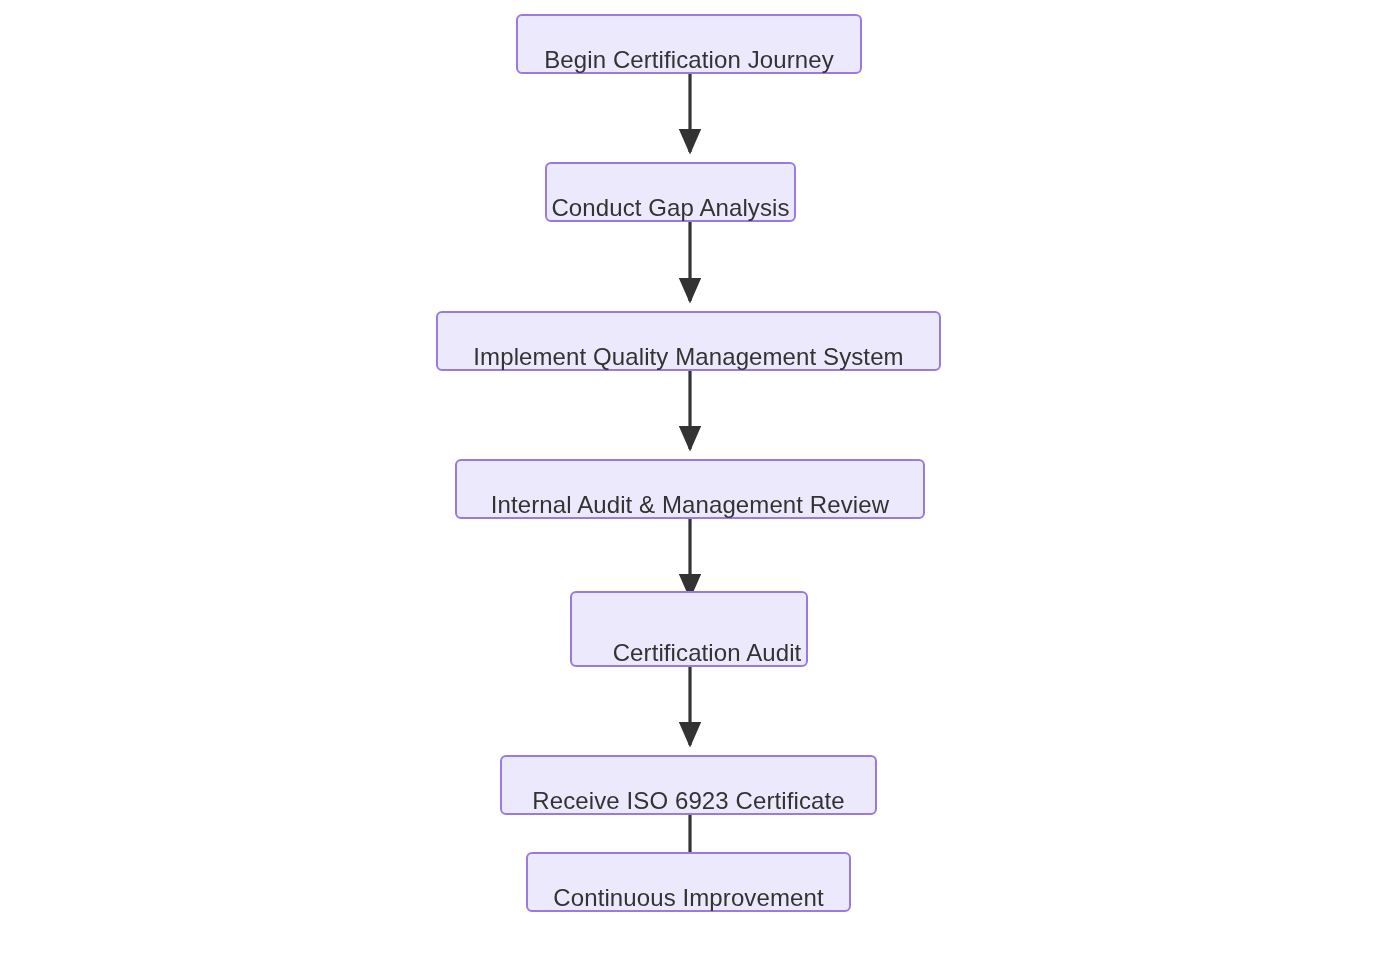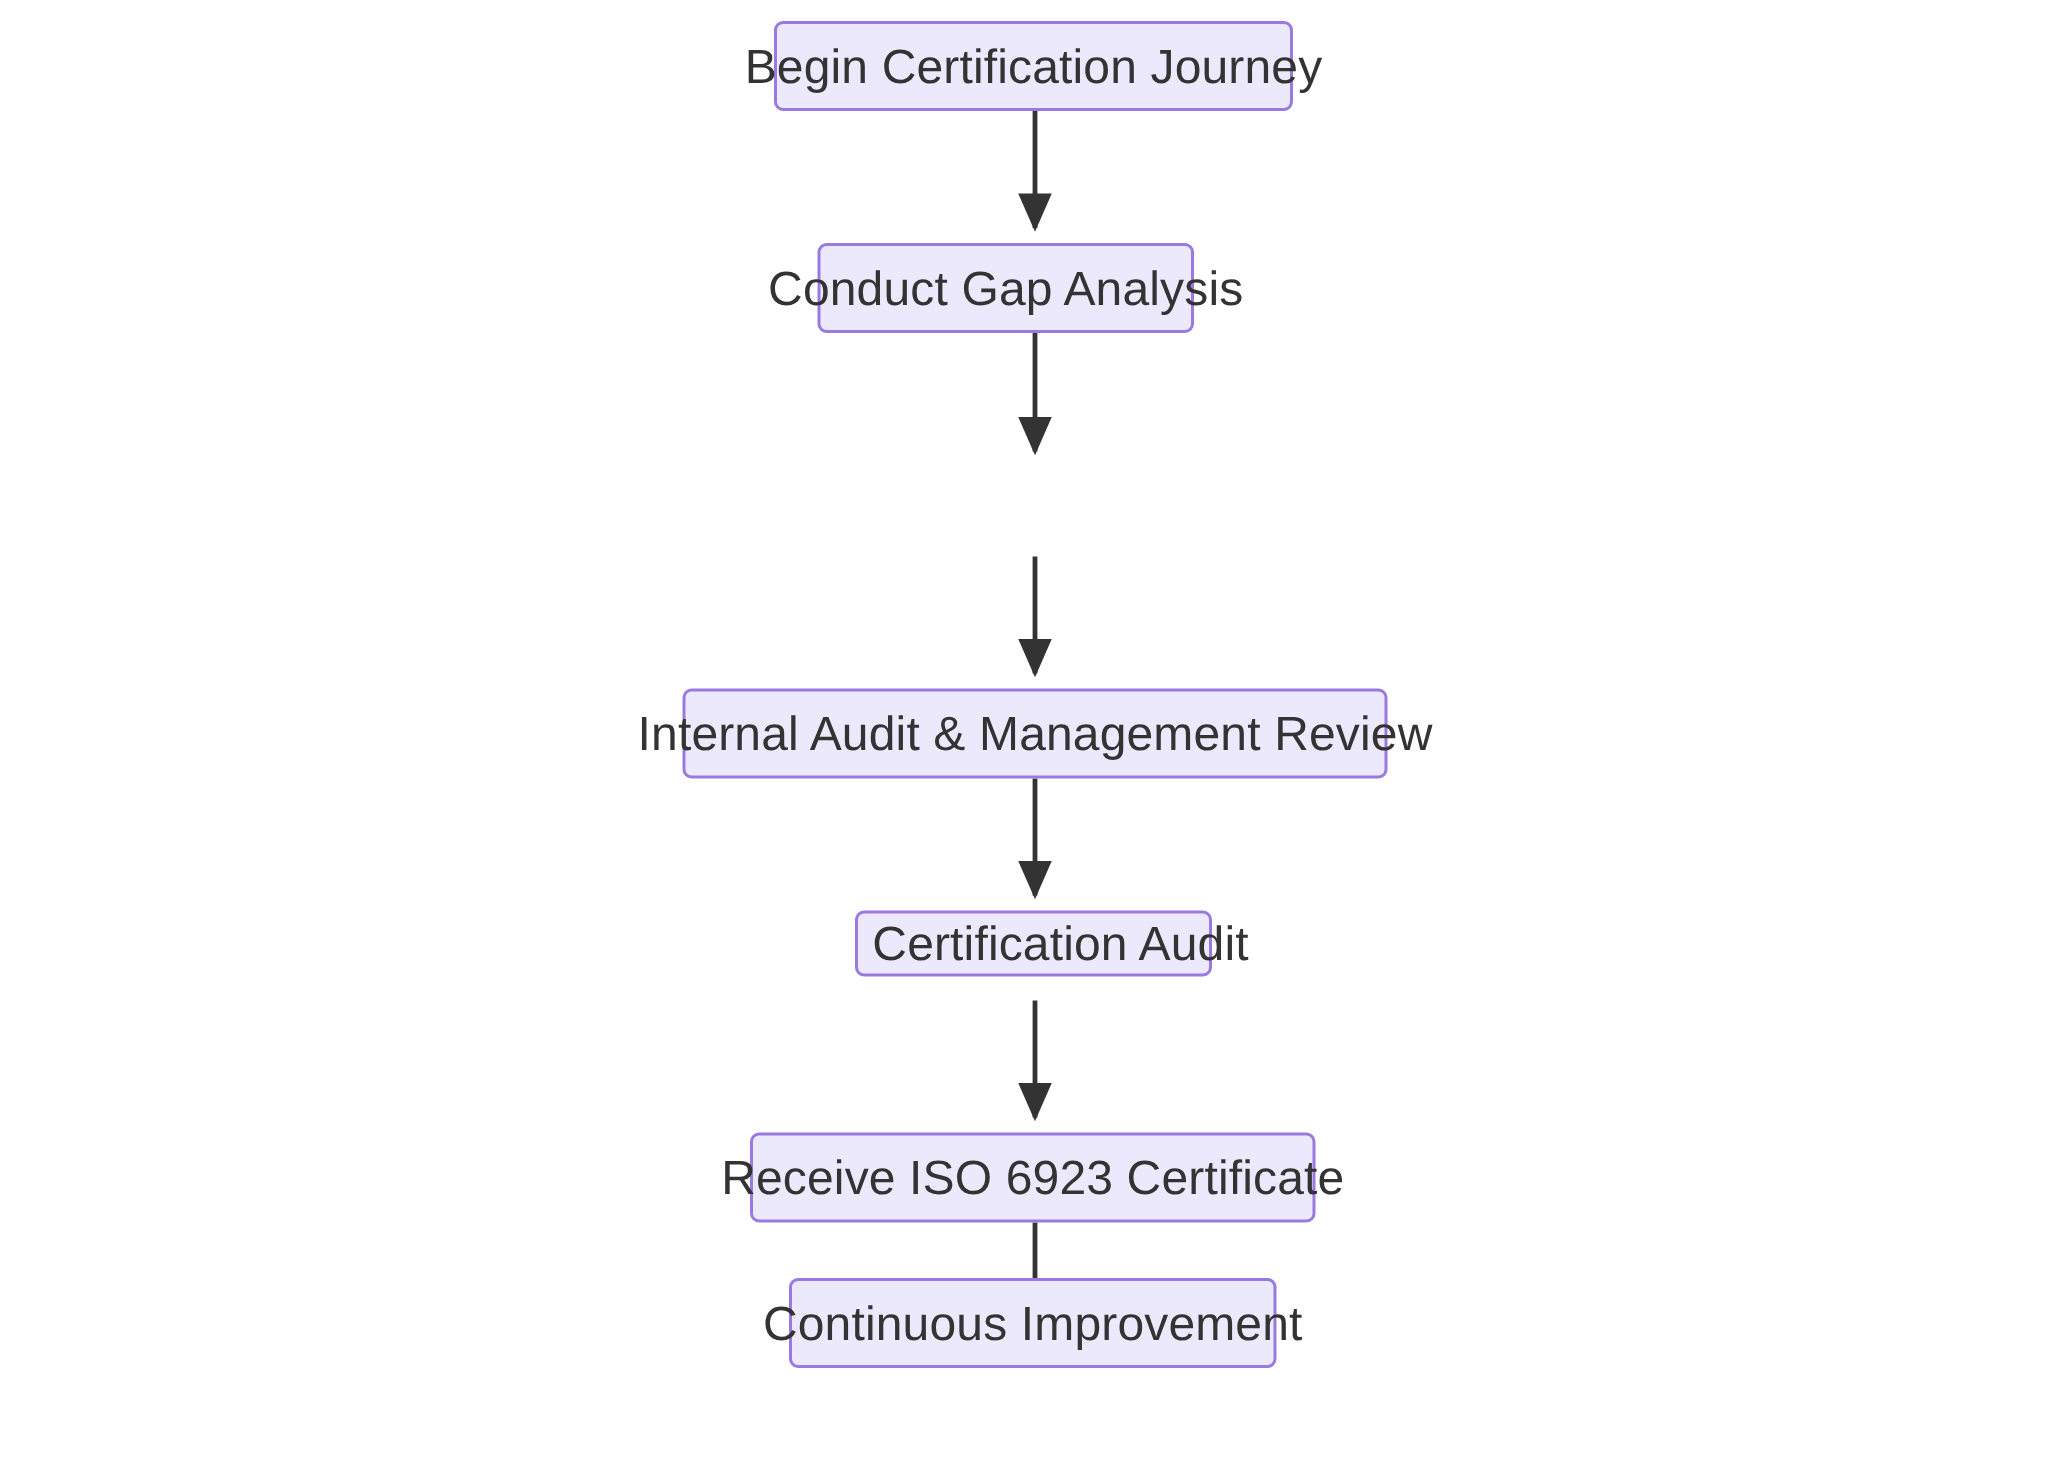--- a/index.html
+++ b/index.html
@@ -19,24 +19,24 @@
     height: 979px;
     background: #ffffff;
   }
   .node {
     position: absolute;
     box-sizing: border-box;
     background: #ece9fc;
     border: 2px solid #9a7ae0;
     border-radius: 6px;
     display: flex;
-    align-items: center;
+    align-items: flex-end;
     justify-content: center;
     color: #333333;
-    font-size: 32px;
+    font-size: 24px;
     line-height: 1;
     letter-spacing: 0.1px;
     white-space: nowrap;
     font-family: "Liberation Sans", sans-serif;
   }
   .node-label {
     display: block;
     padding: 0 18px;
     color: #333333;
   }
@@ -81,26 +81,29 @@
   </svg>
 
   <div class="node" style="left:516px; top:14px; width:346px; height:60px;">
     <span class="node-label">Begin Certification Journey</span>
   </div>
 
   <div class="node" style="left:545px; top:162px; width:251px; height:60px;">
     <span class="node-label">Conduct Gap Analysis</span>
   </div>
 
+  <div class="node" style="left:436px; top:311px; width:505px; height:60px;">
+    <span class="node-label">Implement Quality Management System</span>
+  </div>
 
   <div class="node" style="left:455px; top:459px; width:470px; height:60px;">
     <span class="node-label">Internal Audit &amp; Management Review</span>
   </div>
 
-  <div class="node" style="left:570px; top:607px; width:238px; height:44px;padding-left:36px;">
+  <div class="node" style="left:570px; top:591px; width:238px; height:76px;padding-left:36px;">
     <span class="node-label">Certification Audit</span>
   </div>
 
   <div class="node" style="left:500px; top:755px; width:377px; height:60px;">
     <span class="node-label">Receive ISO 6923 Certificate</span>
   </div>
 
   <div class="node" style="left:526px; top:852px; width:325px; height:60px;">
     <span class="node-label">Continuous Improvement</span>
   </div>

